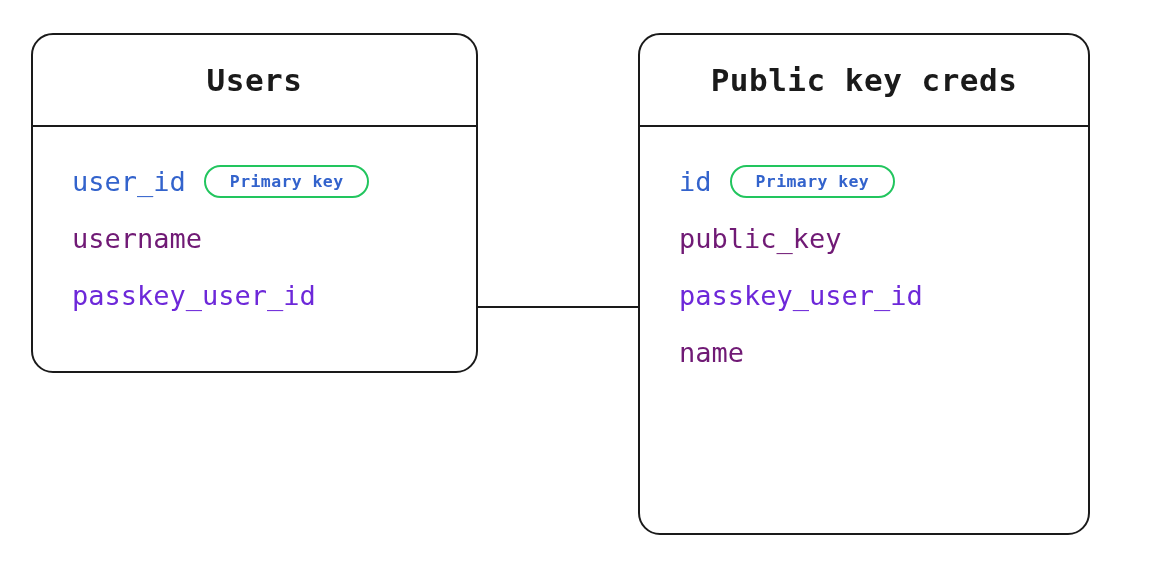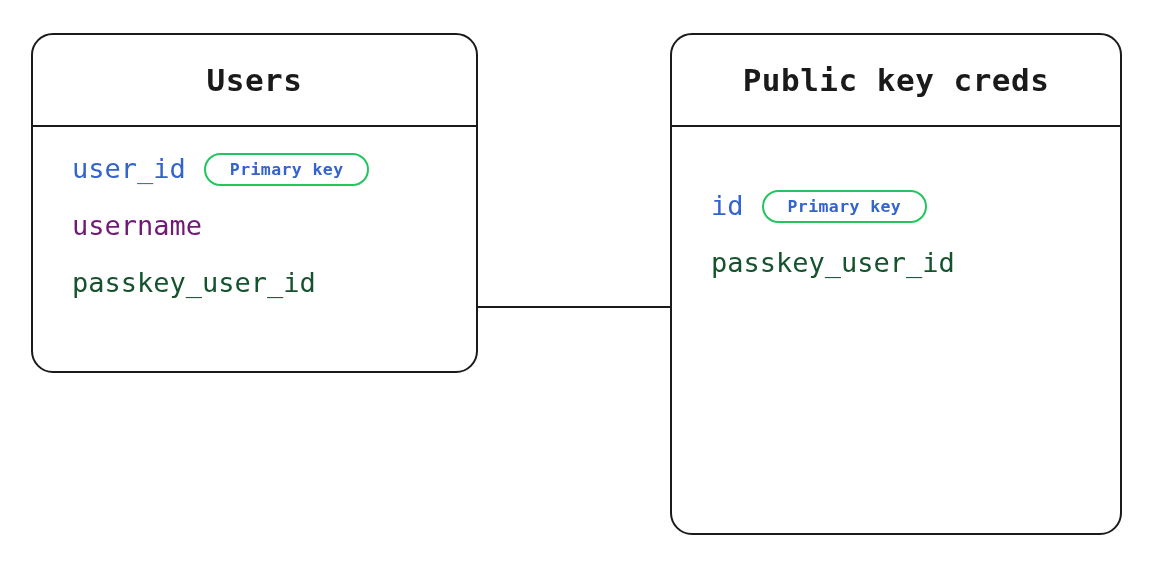--- a/index.html
+++ b/index.html
@@ -53,33 +53,33 @@
     color: #1a1a1a;
     white-space: nowrap;
   }
   .entity-body {
     flex: 1 1 auto;
     padding: 26px 0 0 0;
   }
   .field-row {
     height: 57px;
     display: flex;
-    align-items: flex-start;
+    align-items: center;
     padding-left: 39px;
     box-sizing: border-box;
   }
   .field-name {
     font-family: "DejaVu Sans Mono", monospace;
     font-size: 27px;
     color: #1a1a1a;
     white-space: nowrap;
     letter-spacing: 0px;
   }
   .field-name.pk   { color: #3363cc; }
-  .field-name.fk   { color: #14532d; }
+  .field-name.fk   { color: #6d28d9; }
   .field-name.norm { color: #701a75; }
 
   .badge {
     margin-left: 18px;
     box-sizing: border-box;
     display: inline-flex;
     align-items: center;
     justify-content: center;
     height: 33px;
     padding: 0 24px;
@@ -115,35 +115,41 @@
         <span class="field-name norm">username</span>
       </div>
 
       <div class="field-row">
         <span class="field-name fk">passkey_user_id</span>
       </div>
 
     </div>
   </div>
 
-  <div class="entity" style="left:670px; top:33px; width:452px; height:502px;gap:37px;">
+  <div class="entity" style="left:638px; top:33px; width:452px; height:502px;">
     <div class="entity-header">
       <div class="entity-title">Public key creds</div>
     </div>
     <div class="entity-body">
 
       <div class="field-row">
         <span class="field-name pk">id</span>
         <span class="badge">Primary key</span>
       </div>
 
+      <div class="field-row">
+        <span class="field-name norm">public_key</span>
+      </div>
 
       <div class="field-row">
         <span class="field-name fk">passkey_user_id</span>
       </div>
 
 
+      <div class="field-row">
+        <span class="field-name norm">name</span>
+      </div>
 
 
     </div>
   </div>
 
 </div>
 
 </body></html>

